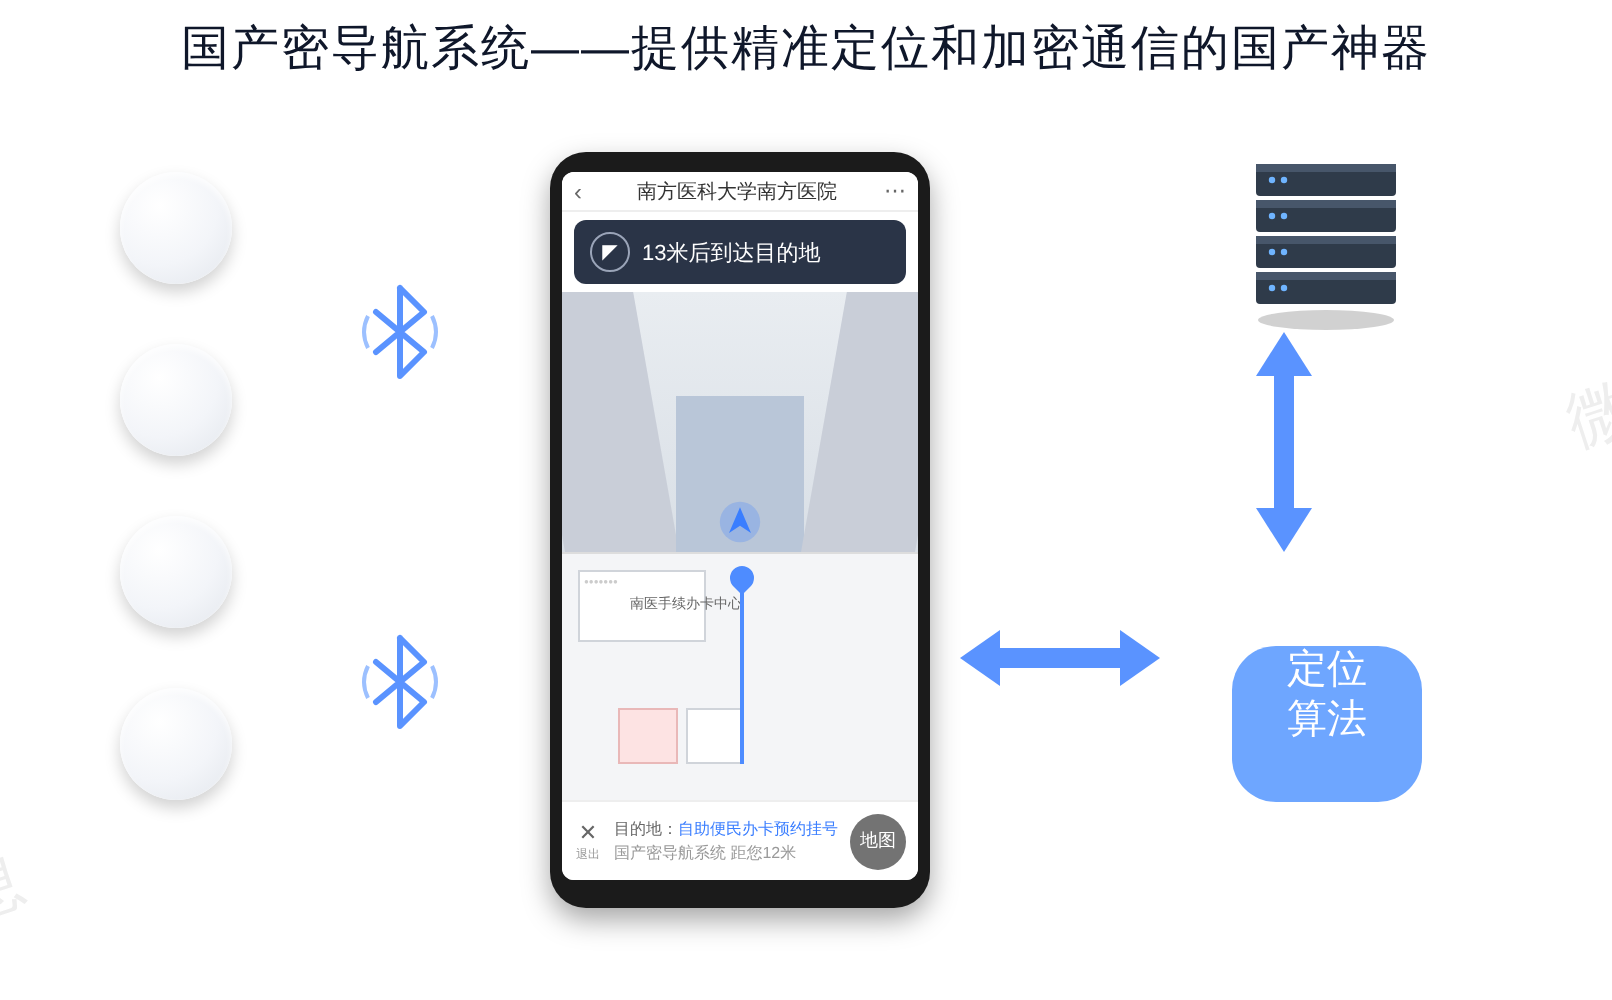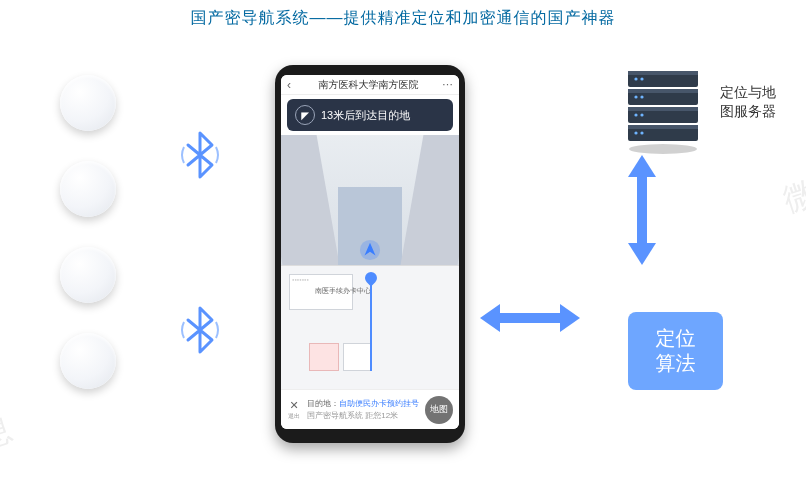--- a/index.html
+++ b/index.html
@@ -1,17 +1,17 @@
 <!DOCTYPE html>
 <html><head>
 <meta charset="utf-8">
 <style>
   * { margin: 0; padding: 0; box-sizing: border-box; }
   body { font-family: "Microsoft YaHei", sans-serif; width: 806px; height: 500px; background: #fff; position: relative; overflow: hidden; }
-  .title { text-align: center; font-size: 16px; color: #0369a1; padding: 8px 0 6px; letter-spacing: 1px; }
+  .title { text-align: center; font-size: 24px; color: #0f172a; padding: 8px 0 6px; letter-spacing: 1px; }
   .stage { position: relative; width: 100%; height: 460px; }
 
   
   .beacon-col { position: absolute; left: 60px; top: 40px; display: flex; flex-direction: column; gap: 30px; }
   .beacon { width: 56px; height: 56px; border-radius: 50%; background: radial-gradient(circle at 35% 30%, #ffffff 0%, #f3f5f9 55%, #e2e6ec 100%); box-shadow: 0 4px 8px rgba(0,0,0,0.18), inset 0 2px 3px rgba(255,255,255,.8); }
 
   
   .bt-col { position: absolute; left: 175px; top: 90px; display: flex; flex-direction: column; gap: 115px; }
   .bt-icon { width: 50px; height: 60px; display: flex; align-items: center; justify-content: center; }
   .bt-icon svg { width: 44px; height: 56px; }
@@ -54,21 +54,21 @@
   .arrow svg { display:block; }
   .arrow.h1 { left: 480px; top: 263px; width: 100px; height: 40px; }
   .arrow.v1 { left: 622px; top: 120px; width: 40px; height: 110px; }
 
   
   .server { position:absolute; right:100px; top:30px; width:86px; height:92px; }
   .server-label { position:absolute; right:18px; top:48px; width:68px; font-size:14px; color:#333; line-height:1.35; }
   .server svg{width:86px;height:92px;}
 
   
-  .algo { position:absolute; right:83px; bottom:105px; width:95px; height:78px; background:#6ea6ff; border-radius:8px; color:#fff; display:flex; align-items:center; justify-content:center; font-size:20px; line-height:1.25; text-align:center; }
+  .algo { position:absolute; right:95px; bottom:105px; width:95px; height:78px; background:#6ea6ff; border-radius:22px; color:#fff; display:flex; align-items:flex-start; justify-content:center; font-size:20px; line-height:1.25; text-align:center; }
 
   
   .wm { position:absolute; color:#eee; font-size:32px; transform:rotate(-18deg); user-select:none; pointer-events:none; }
   .wm.a{ right:-10px; top:140px; }
   .wm.b{ left:-20px; bottom:40px; }
 </style>
 </head>
 <body>
 
 <div class="title">国产密导航系统——提供精准定位和加密通信的国产神器</div>
@@ -183,21 +183,20 @@
             <circle cx="22" cy="32" r="1.6"></circle>
             <circle cx="16" cy="50" r="1.6"></circle>
             <circle cx="22" cy="50" r="1.6"></circle>
             <circle cx="16" cy="68" r="1.6"></circle>
             <circle cx="22" cy="68" r="1.6"></circle>
           </g>
         <ellipse cx="43" cy="84" rx="34" ry="5" fill="#000" opacity=".18"></ellipse>
       </g>
     </svg>
   </div>
-  <div class="server-label">定位与地图服务器</div>
 
   <div class="algo">
       <span style="white-space:pre-line">定位
 算法</span>
     </div>
 
   <div class="wm a">微</div>
   <div class="wm b">息</div>
 </div>
 

